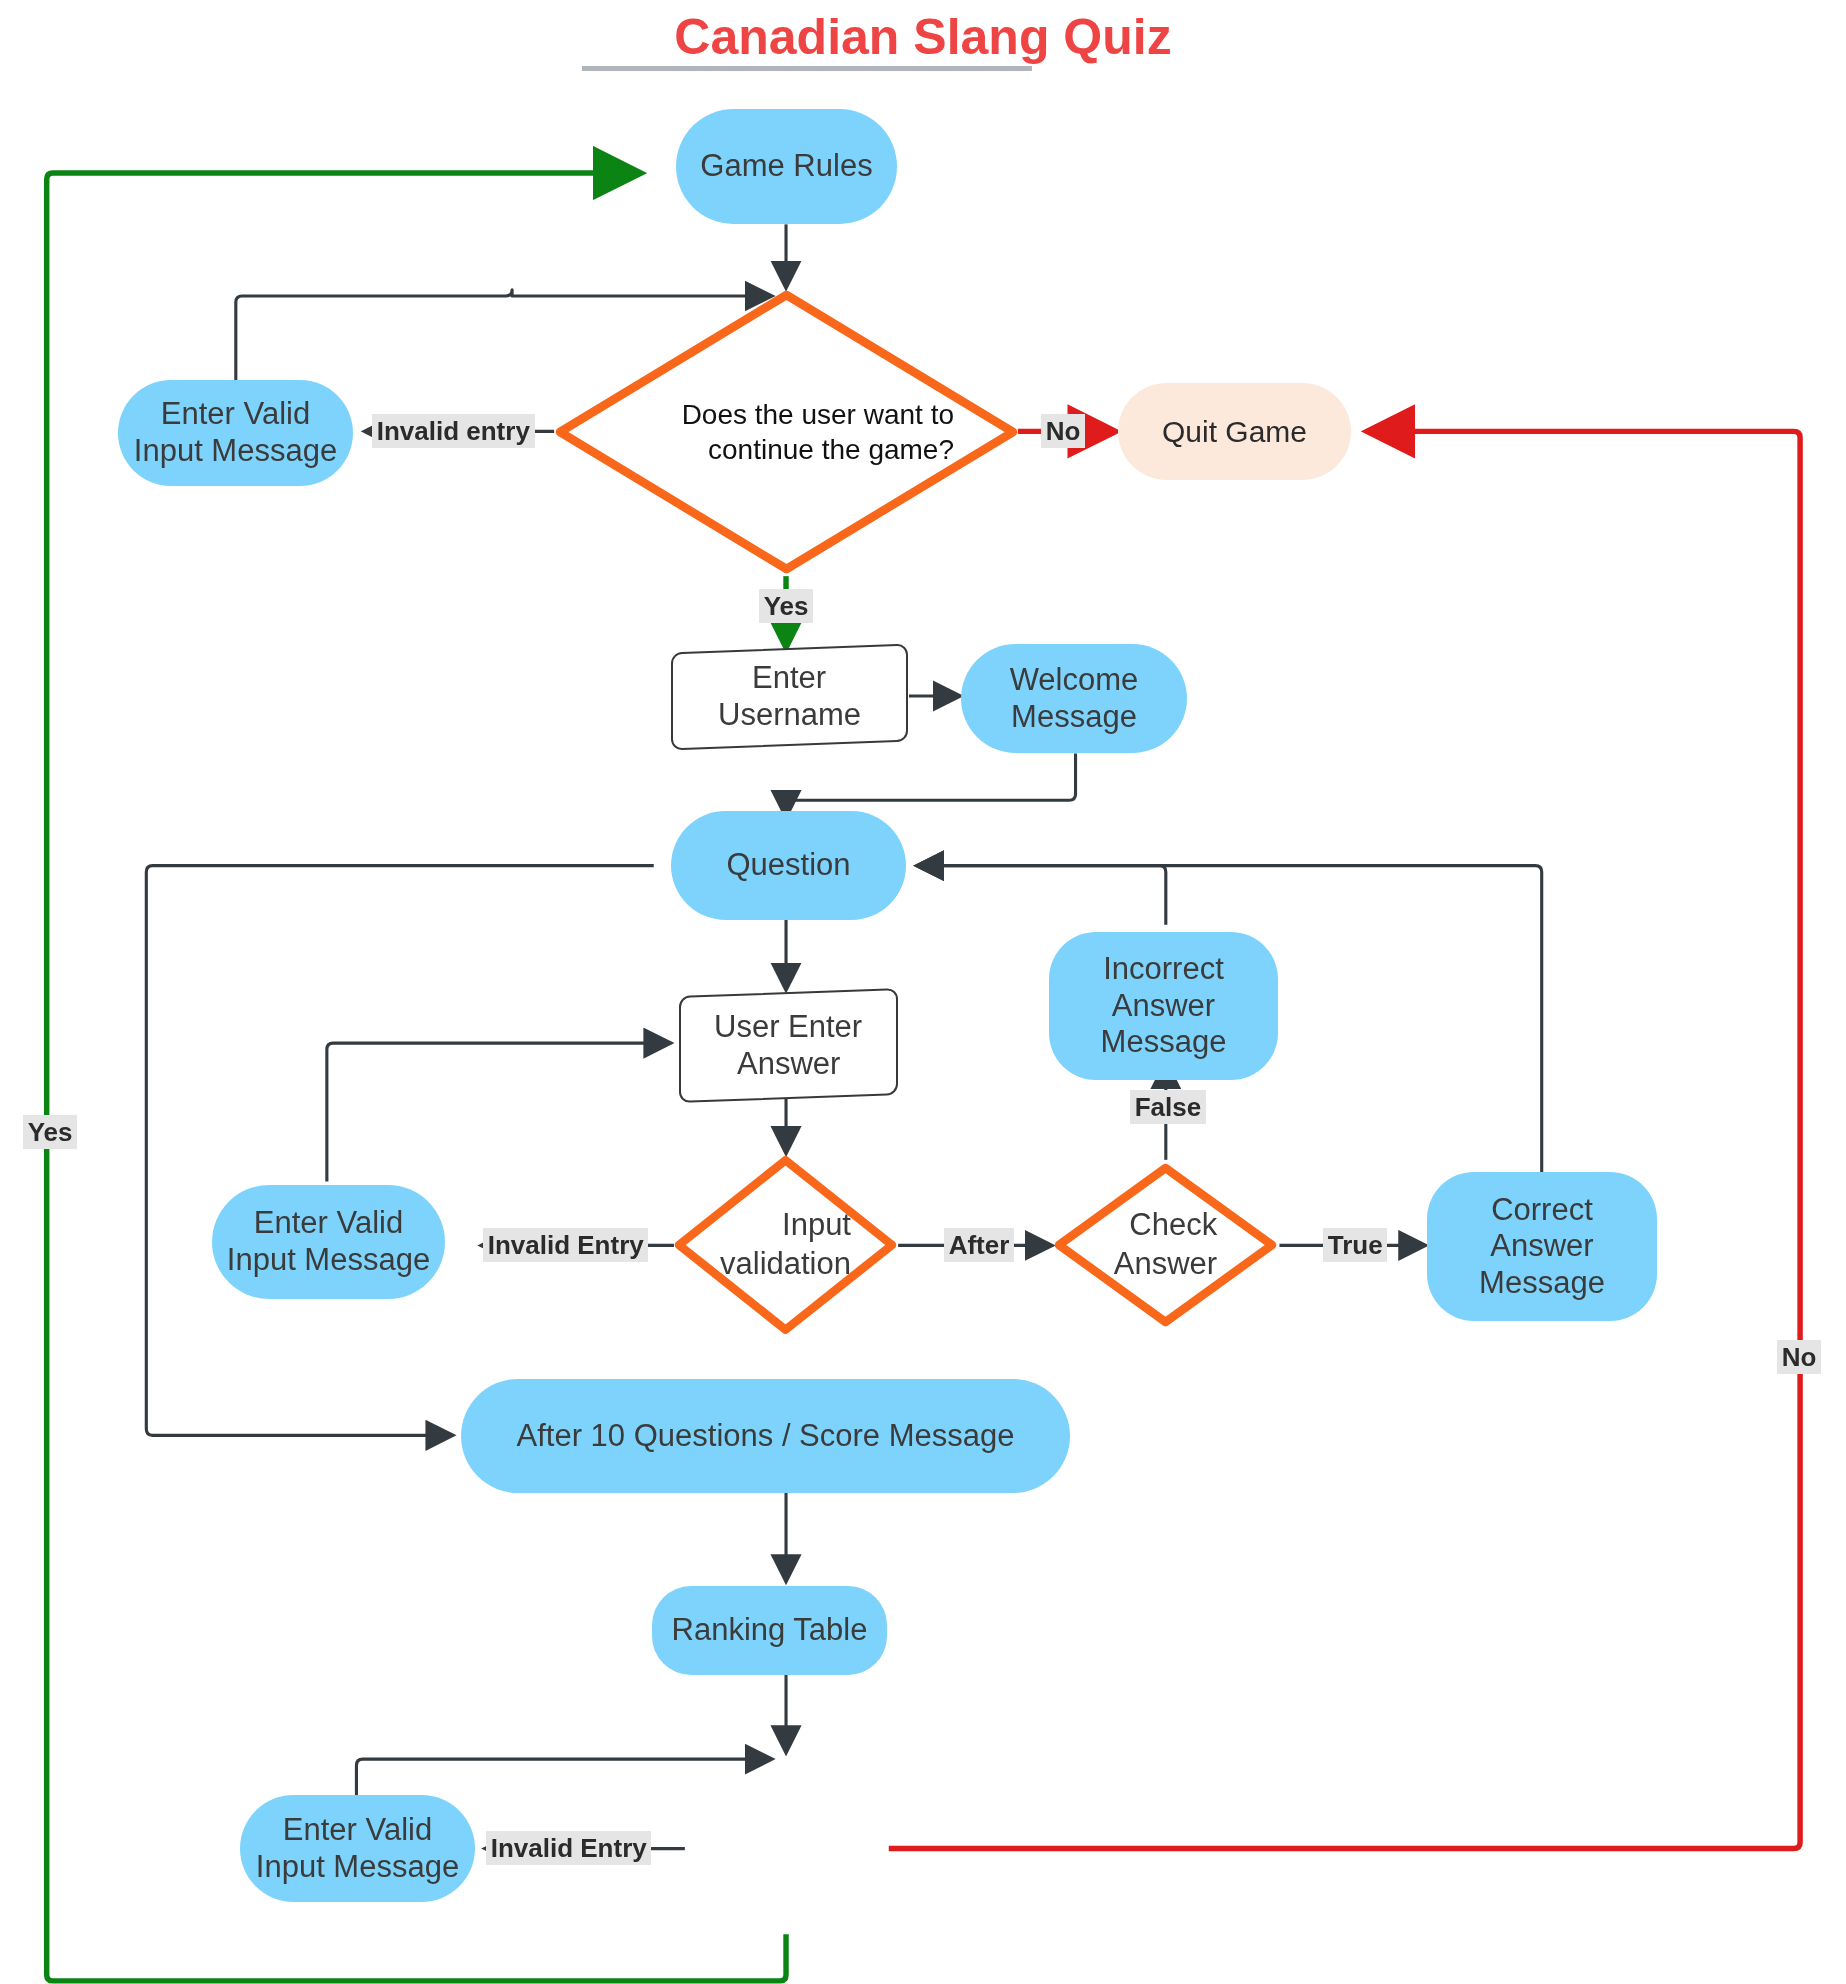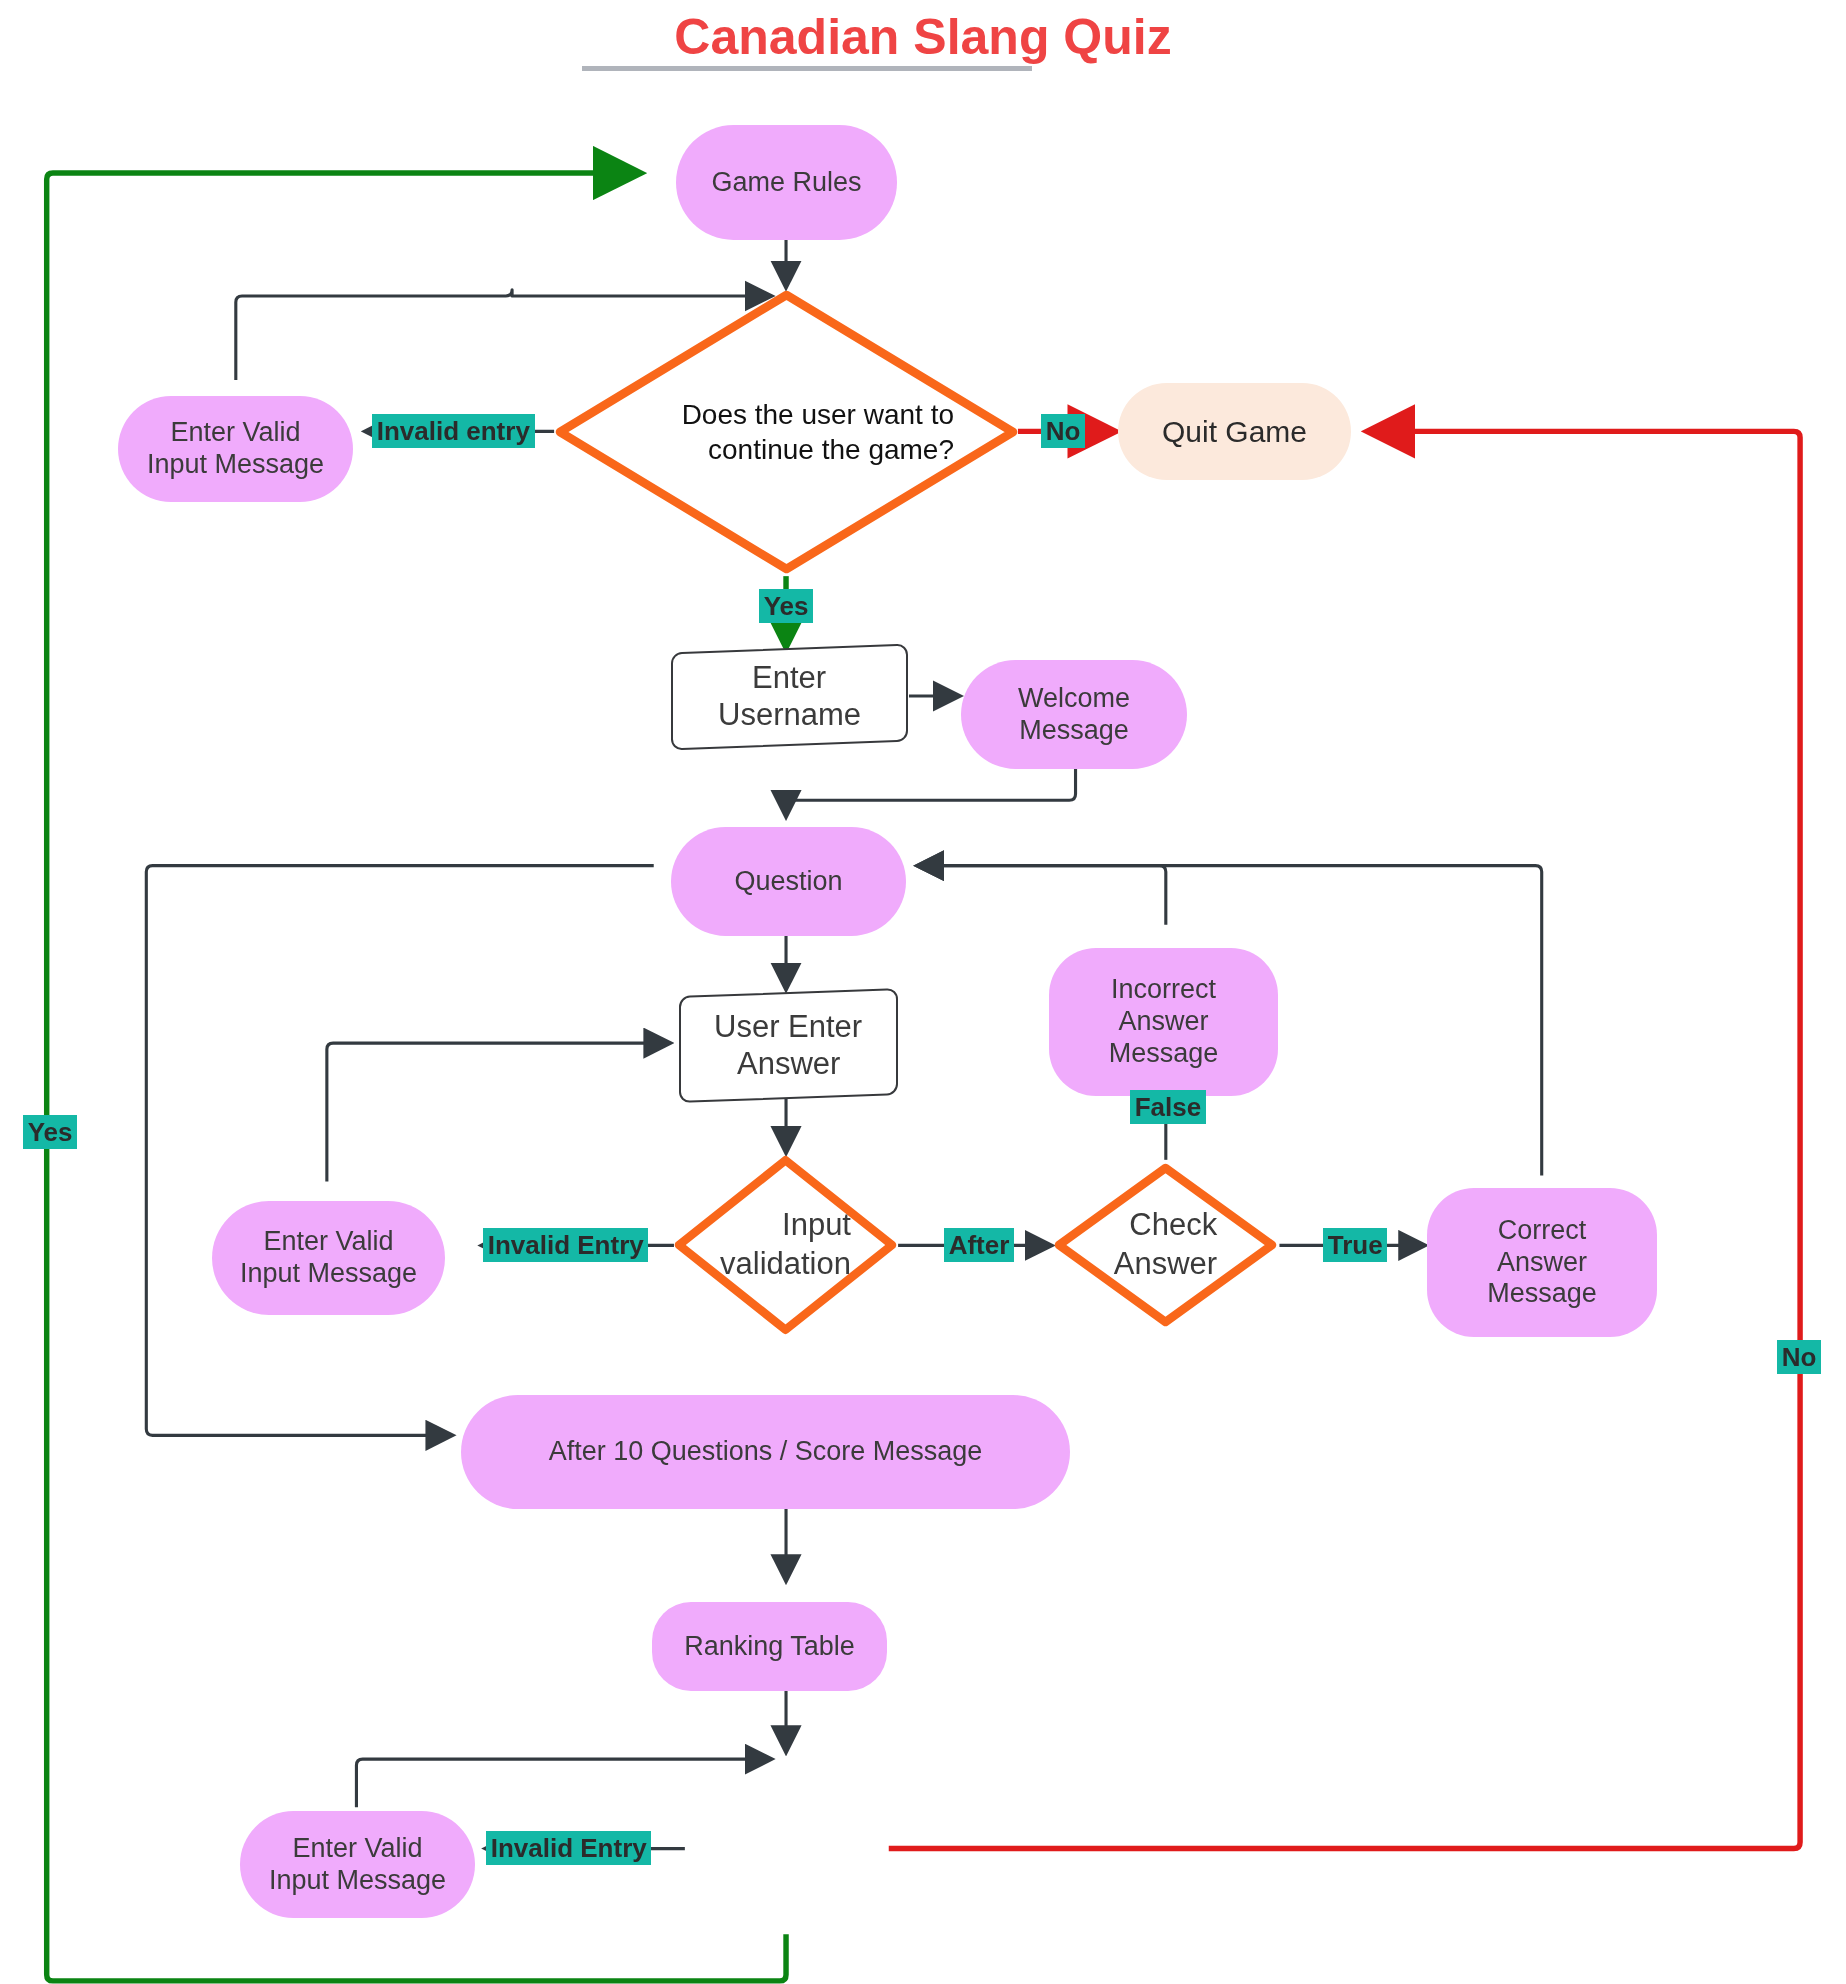--- a/index.html
+++ b/index.html
@@ -8,43 +8,43 @@
   #title{
     position:absolute;left:0;top:7.8px;width:1846px;text-align:center;
     font-size:50px;font-weight:bold;color:#ef4444;letter-spacing:0px;
   }
   #title-rule{
     position:absolute;left:582px;top:66px;width:450px;height:5.4px;background:#b0b4bb;
   }
   svg#wires{position:absolute;left:0;top:0;width:1846px;height:1985px;}
   .node{position:absolute;display:flex;align-items:center;justify-content:center;text-align:center;box-sizing:border-box;}
   .proc{
-    background:#f0abfc;color:#3b3b3b;border-radius:778px;
-    font-size:27px;line-height:1.18;padding:4.7px 7.8px;margin-top:16px;
+    background:#7dd3fc;color:#3b3b3b;border-radius:778px;
+    font-size:31px;line-height:1.18;padding:4.7px 7.8px;
   }
   .terminal{
     background:#fce9dc;color:#2b2b2b;border-radius:53px;font-size:30px;line-height:1.18;
   }
   .io{
     background:#ffffff;color:#3b3b3b;font-size:31px;line-height:1.18;
     border:2.3px solid #37393c;border-radius:11px;
     transform:skewY(-2.1deg);
   }
   .io > span{display:block;transform:skewY(2.1deg);}
   .diamond-wrap{position:absolute;}
   .diamond-wrap svg{position:absolute;left:0;top:0;}
   .diamond-label{
     position:absolute;left:0;top:0;width:100%;height:100%;
     display:flex;align-items:center;justify-content:center;text-align:right;
     font-size:28px;line-height:1.25;color:#111111;pointer-events:none;
   }
   .diamond-label.gray{color:#3b3b3b;font-size:31px;}
   .elabel{
     position:absolute;font-size:26px;font-weight:bold;color:#2b2b2b;
-    background:#14b8a6;padding:1.6px 4.7px;white-space:nowrap;
+    background:#e5e5e5;padding:1.6px 4.7px;white-space:nowrap;
   }
 </style>
 </head>
 <body>
 
 <div id="page">
 
   <div id="title">Canadian Slang Quiz</div>
   <div id="title-rule"></div>
 

